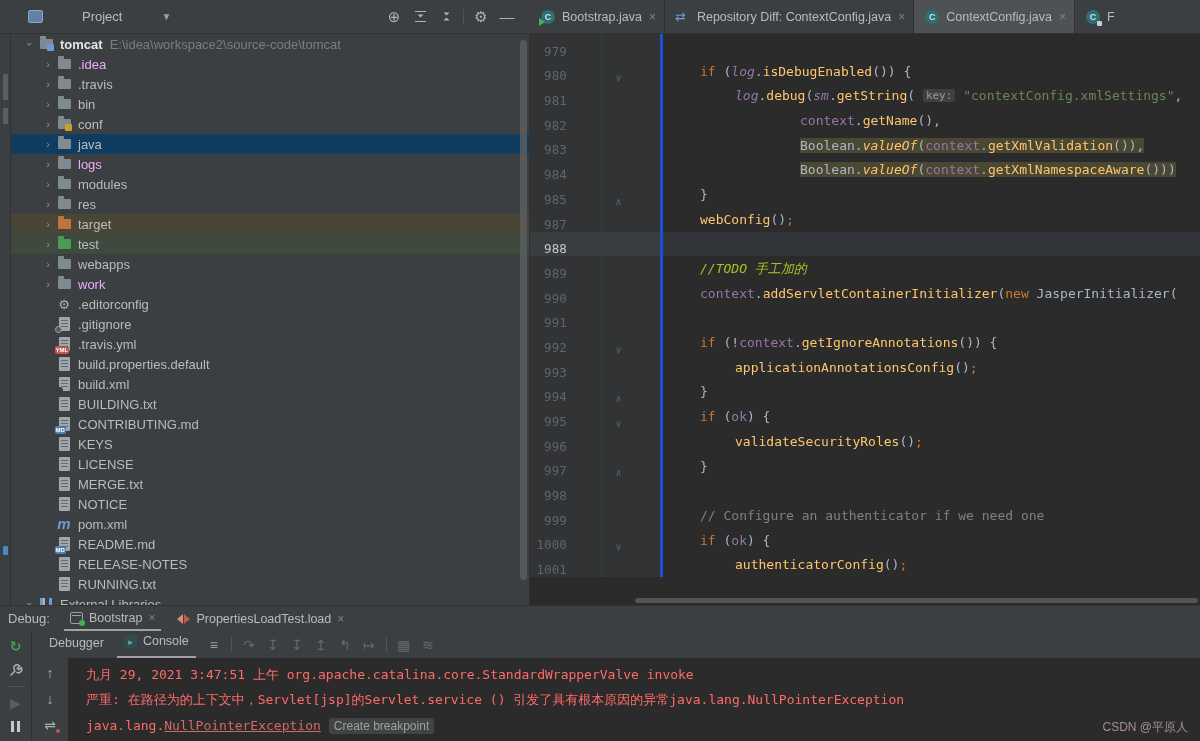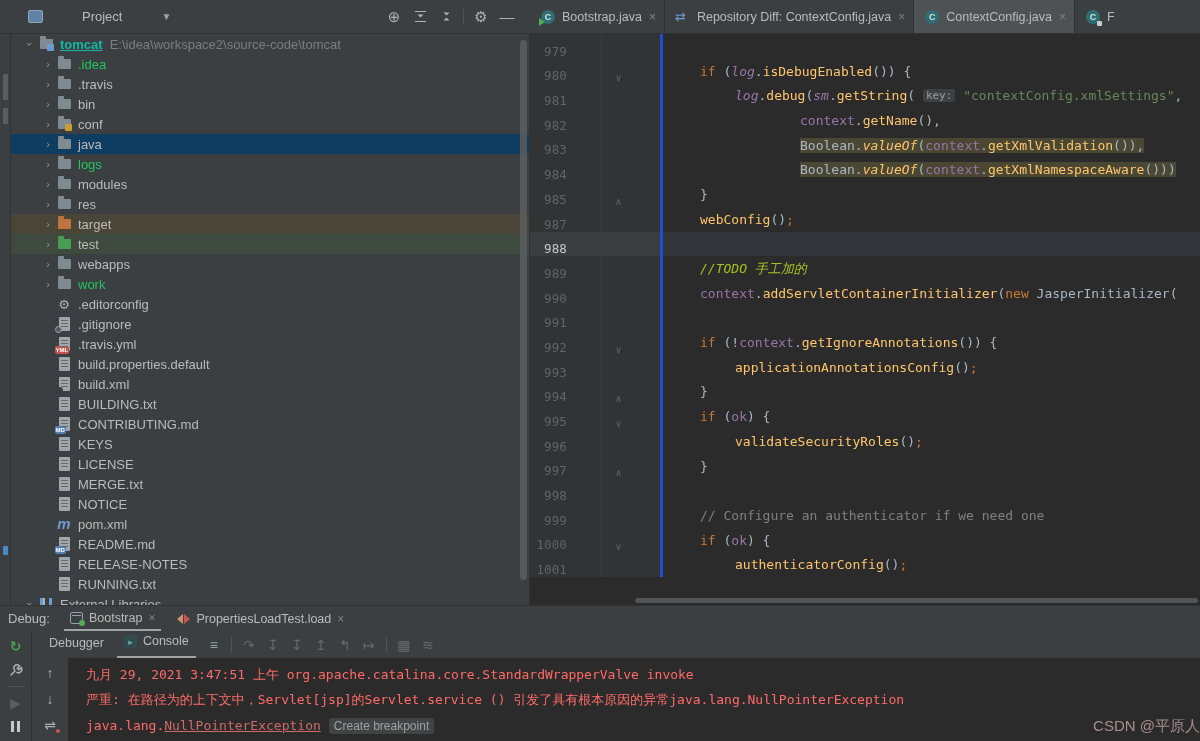--- a/index.html
+++ b/index.html
@@ -54,22 +54,22 @@
   .doc { width:11px; height:14px; background:#9FA6AC; border-radius:1px; position:relative; }
   .doc::after { content:""; position:absolute; left:2px; right:2px; top:3px; height:1px; background:#63696D;
                 box-shadow:0 3px 0 #63696D, 0 6px 0 #63696D; }
   .dbadge { position:absolute; left:-4px; bottom:-3px; font-size:6px; font-weight:bold; color:#fff;
             padding:0 1px; border-radius:2px; line-height:8px; }
   .glyph-ic { font-size:13px; color:#AFB1B3; }
   .maven-m { font-style:italic; font-weight:bold; color:#6B9BD2; font-size:15px; line-height:14px; }
   .libbars { width:12px; height:12px; border-left:3px solid #6B9BD2; box-shadow:inset 4px 0 0 -2px #AFB1B3;
              border-right:3px solid #6B9BD2; }
   .tlabel { color:#BBBBBB; }
-  .trow.dim .tlabel { color:#22c55e; }
-  .tlabel.bold { font-weight:bold; color:#14b8a6;text-decoration:underline; }
+  .trow.dim .tlabel { color:#f0abfc; }
+  .tlabel.bold { font-weight:bold; color:#e5e5e5; }
   .tpath { color:#7A7E80; margin-left:7px; }
   #tree-scroll { position:absolute; right:2px; top:6px; width:7px; height:540px; background:#5A5D5F; border-radius:4px; opacity:.85; }
   
   #editor { flex:1; position:relative; overflow:hidden; background:#2B2B2B;
             font-family:"DejaVu Sans Mono","Liberation Mono",monospace; font-size:13px; }
   .crow { display:flex; height:24.7px; align-items:center; }
   .crow .g { width:133px; flex:none; display:flex; align-items:flex-end; height:100%;
              background:#313335; border-right:3px solid #1d4ed8; }
   .crow.current { background:#323539; }
   .crow.current .g { background:#3A3D40; }
@@ -118,21 +118,21 @@
   #console-row { flex:1; display:flex; overflow:hidden; }
   #console-gutter { width:36px; flex:none; display:flex; flex-direction:column; align-items:center; padding-top:4px; }
   .swrap { position:relative; }
   .swrap .reddot { position:absolute; right:1px; bottom:3px; width:4px; height:4px; border-radius:50%; background:#C75450; }
   #console { flex:1; background:#2B2B2B; overflow:hidden; position:relative;
              font-family:"DejaVu Sans Mono","Liberation Mono","DejaVu Sans",monospace; font-size:13px; padding:4px 0 0 18px; }
   .conline { height:25.5px; white-space:pre; display:flex; align-items:center; }
   .ce{color:#FF6B68} .cel{color:#D16A66;text-decoration:underline}
   .cchip{color:#9DA0A2;background:#404445;border-radius:3px;padding:1px 5px;margin-left:8px;font-size:12px;
          font-family:"Liberation Sans",sans-serif;}
-  #watermark { position:absolute; right:0; bottom:5px; color:#A98E8E; font-size:15px;
+  #watermark { position:absolute; right:12px; bottom:5px; color:#A98E8E; font-size:12px;
                font-family:"Liberation Sans","DejaVu Sans",sans-serif; }
   svg { display:block; }
 </style>
 </head>
 <body>
 
 <div id="app">
 
   <div id="header">
     <div id="header-left">

